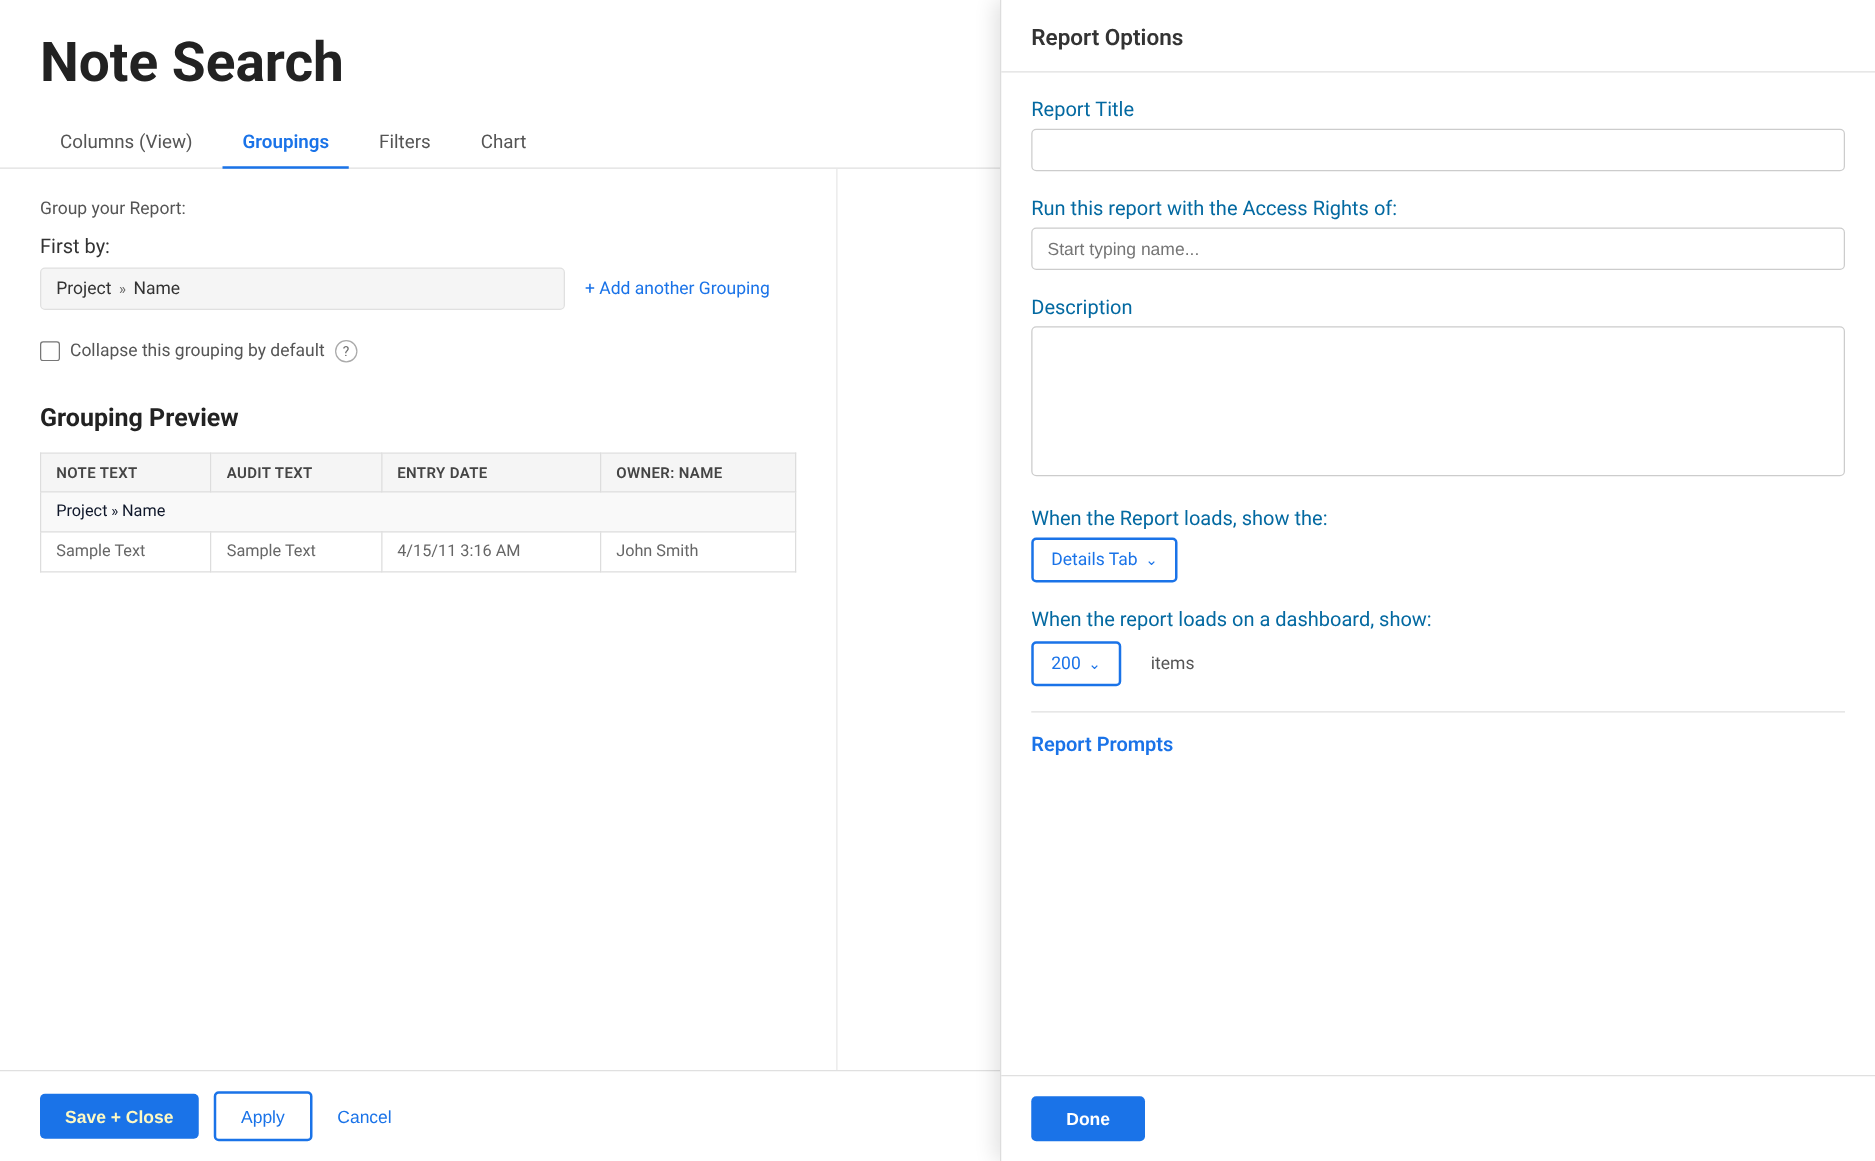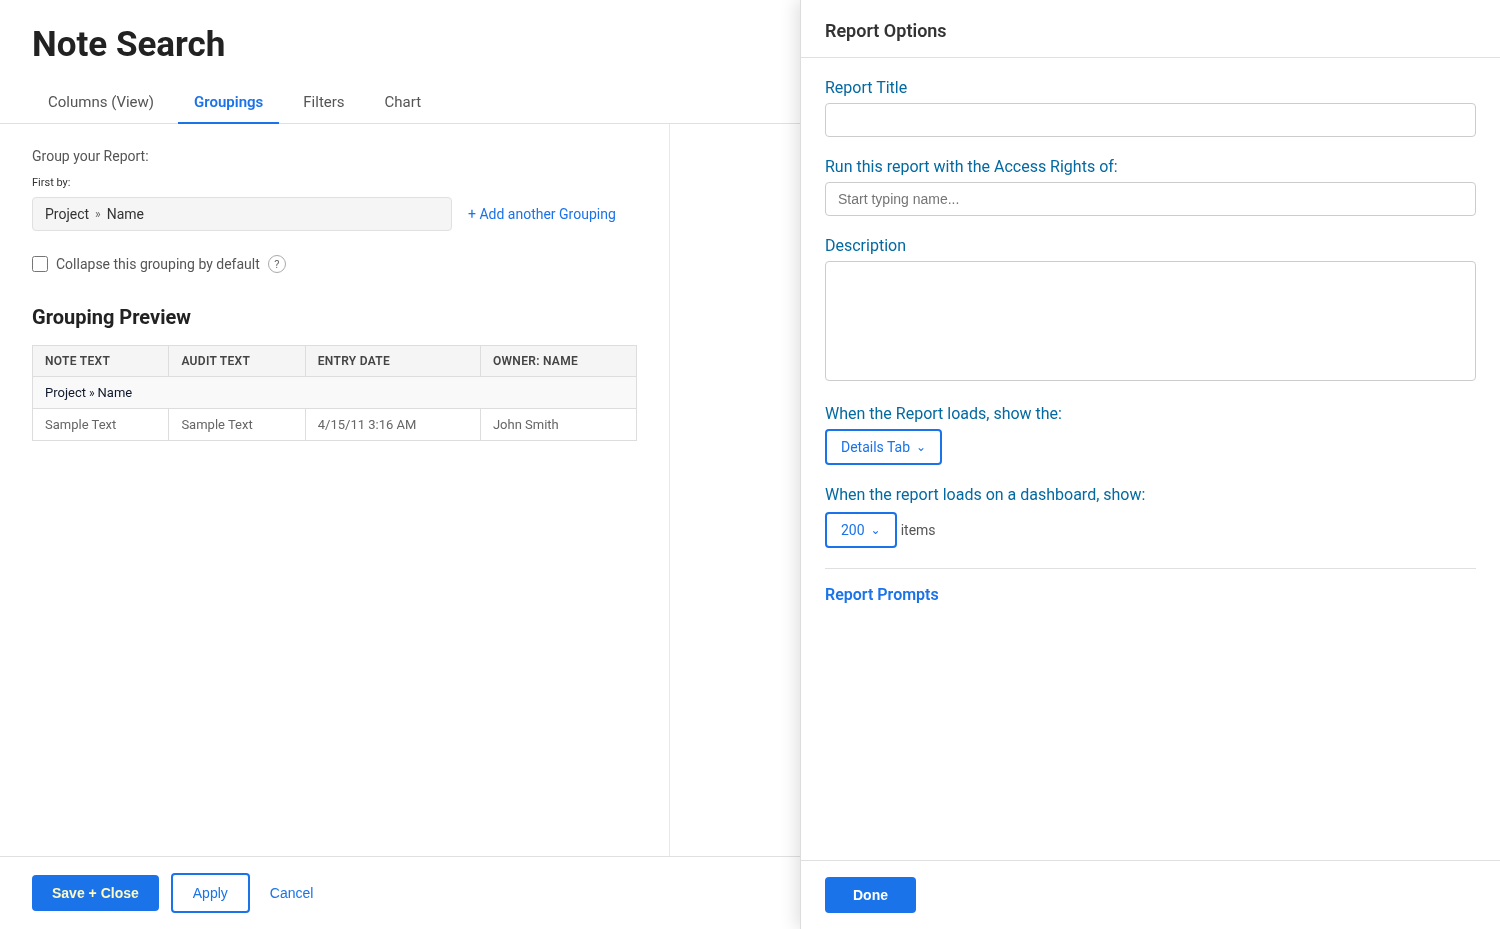--- a/index.html
+++ b/index.html
@@ -2,36 +2,36 @@
 <html><head>
   <meta charset="utf-8">
   <style>
     * { box-sizing: border-box; margin: 0; padding: 0; }
     body { font-family: -apple-system, BlinkMacSystemFont, 'Segoe UI', Roboto, sans-serif; background: #fff; color: #333; font-size: 14px; }
 
     .page-wrapper { display: flex; flex-direction: column; height: 929px; width: 1500px; position: relative; overflow: hidden; }
 
     
     .header { padding: 24px 32px 8px; }
-    .page-title { font-size: 35px; font-weight: 700; color: #222; }
+    .page-title { font-size: 44px; font-weight: 700; color: #222; }
 
     
     .tabs-bar { display: flex; border-bottom: 1px solid #e0e0e0; padding: 0 32px; margin-top: 8px; }
     .tab-item { padding: 12px 16px; font-size: 15px; color: #555; cursor: pointer; position: relative; margin-right: 8px; }
     .tab-item.active { color: #1a73e8; font-weight: 600; }
     .tab-item.active::after { content: ''; position: absolute; bottom: -1px; left: 0; right: 0; height: 2px; background: #1a73e8; }
 
     
     .main-content { display: flex; flex: 1; overflow: hidden; }
 
     
     .left-panel { flex: 0 0 670px; padding: 24px 32px; overflow-y: auto; border-right: 1px solid #e8e8e8; }
 
     .group-label { color: #555; font-size: 14px; margin-bottom: 12px; }
-    .first-by-label { font-size: 11px; color: #333; margin-bottom: 8px; }
+    .first-by-label { font-size: 16px; color: #333; margin-bottom: 8px; }
     .grouping-row { display: flex; align-items: center; gap: 16px; }
     .grouping-select { display: flex; align-items: center; background: #f5f5f5; border: 1px solid #e0e0e0; border-radius: 4px; padding: 8px 12px; font-size: 14px; color: #333; min-width: 420px; }
     .grouping-chevron { color: #666; margin: 0 6px; font-size: 12px; }
     .add-grouping-link { color: #1a73e8; font-size: 14px; cursor: pointer; white-space: nowrap; }
 
     .collapse-row { display: flex; align-items: center; margin-top: 24px; gap: 8px; }
     .collapse-checkbox { width: 16px; height: 16px; cursor: pointer; }
     .collapse-label { font-size: 14px; color: #555; }
     .help-icon { display: inline-flex; align-items: center; justify-content: center; width: 18px; height: 18px; border: 1px solid #aaa; border-radius: 50%; font-size: 11px; color: #666; cursor: pointer; }
 
@@ -61,21 +61,21 @@
     .field-group { margin-bottom: 20px; }
     .field-label { font-size: 16px; color: #0369a1; margin-bottom: 6px; }
     .field-input { width: 100%; border: 1px solid #ccc; border-radius: 4px; padding: 8px 12px; font-size: 14px; color: #333; outline: none; }
     .field-textarea { width: 100%; border: 1px solid #ccc; border-radius: 4px; padding: 10px 12px; font-size: 14px; color: #333; outline: none; resize: none; line-height: 1.5; height: 120px; }
 
     .access-rights-input { width: 100%; border: 1px solid #ccc; border-radius: 4px; padding: 8px 12px; font-size: 14px; color: #aaa; outline: none; }
 
     .show-tab-select { display: inline-flex; align-items: center; border: 2px solid #1a73e8; border-radius: 4px; padding: 8px 14px; color: #1a73e8; font-size: 14px; cursor: pointer; }
     .show-tab-chevron { margin-left: 6px; font-size: 12px; }
 
-    .dashboard-row { display: flex; align-items: center; gap: 4px; margin-top: 8px; }
+    .dashboard-row { display: flex; align-items: center; gap: 24px; margin-top: 8px; }
     .dashboard-select { display: inline-flex; align-items: center; border: 2px solid #1a73e8; border-radius: 4px; padding: 8px 14px; color: #1a73e8; font-size: 14px; cursor: pointer; }
     .dashboard-items-label { font-size: 14px; color: #555; }
 
     .divider { border: none; border-top: 1px solid #e0e0e0; margin: 16px 0; }
 
     .report-prompts-link { color: #1a73e8; font-size: 16px; font-weight: 600; cursor: pointer; }
 
     .right-panel-footer { padding: 16px 24px; border-top: 1px solid #e0e0e0; }
     .btn-done { background: #1a73e8; color: #fff; border: none; border-radius: 4px; padding: 10px 28px; font-size: 14px; font-weight: 600; cursor: pointer; }
 

